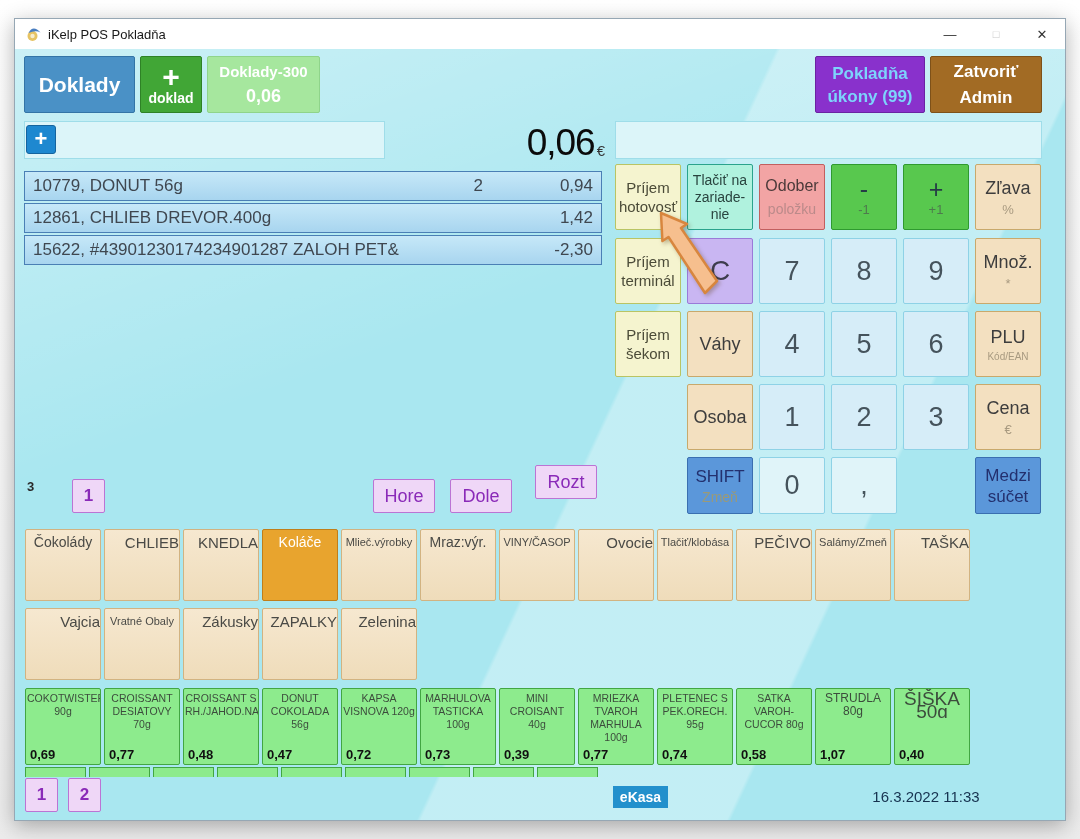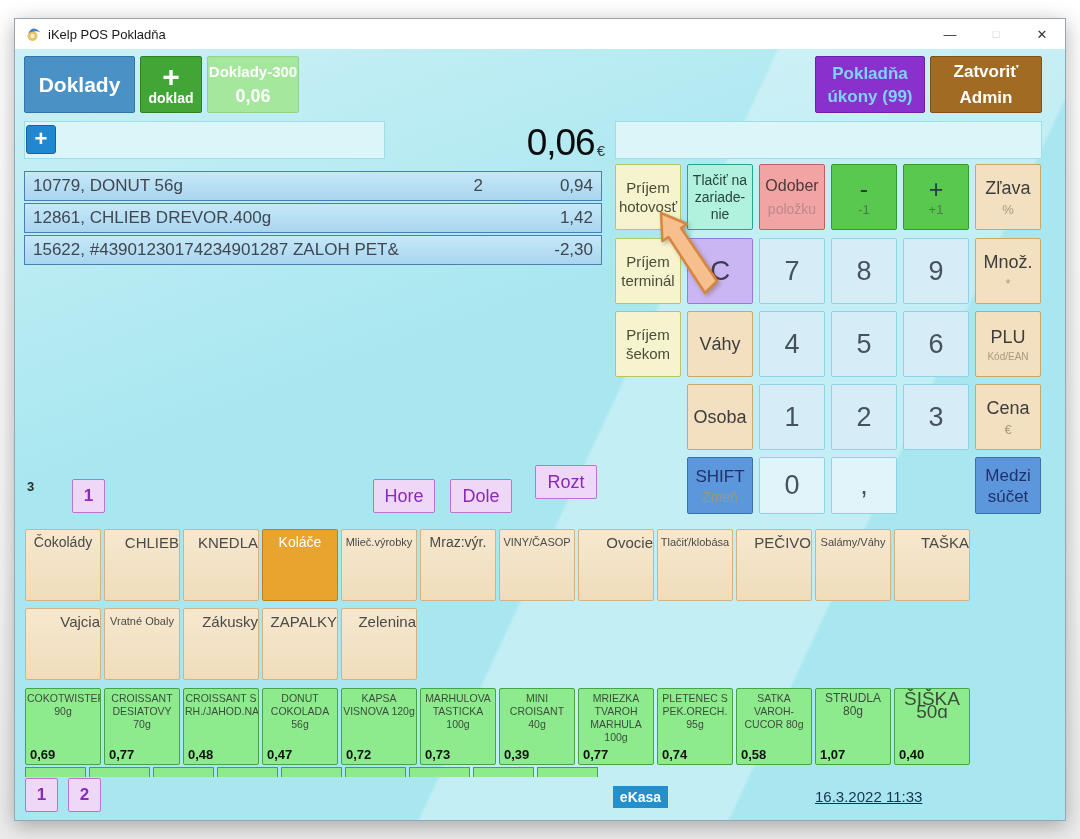--- a/index.html
+++ b/index.html
@@ -98,21 +98,21 @@
         background:#8deb8d;border:1px solid #42a642;border-radius:2px;color:#3c4c3c;}
   .pname{display:block;font-size:10.5px;line-height:13px;text-align:center;padding:3px 1px 0 1px;overflow:hidden;max-height:56px;}
   .pname.lg{font-size:19px;}
   .pname.md{font-size:12px;}
   .pprice{position:absolute;left:4px;bottom:2px;font-size:13px;font-weight:bold;color:#111;}
   .pstub{top:718px;height:10px;width:61px;position:absolute;box-sizing:border-box;
          background:#8deb8d;border:1px solid #42a642;border-bottom:none;}
   
   .ekasa{background:#2290cc;color:#fff;font-weight:bold;font-size:14px;
          display:flex;align-items:center;justify-content:center;}
-  .datetime{font-size:15px;color:#16324f;text-align:left;text-decoration:underline;}
+  .datetime{font-size:15px;color:#16324f;text-align:center;}
   .cursor{position:absolute;filter:drop-shadow(2px 2px 2px rgba(90,60,20,0.35));pointer-events:none;}
 </style>
 </head>
 <body>
 
 <div class="window">
 
   <div class="titlebar">
     <span style="display:inline-flex;">
       <svg width="16" height="16" viewBox="0 0 16 16">
@@ -131,21 +131,21 @@
 
   <div class="content">
 
     <div class="btn b-doklady" style="left:9px;top:7px;width:111px;height:57px">
       <span>Doklady</span>
     </div>
     <div class="btn b-adddok" style="left:125px;top:7px;width:62px;height:57px">
       <span class="plus">+</span>
       <span class="lbl">doklad</span>
     </div>
-    <div class="btn b-docpanel" style="left:192px;top:7px;width:92px;height:57px">
+    <div class="btn b-docpanel" style="left:192px;top:7px;width:113px;height:57px">
       <span class="t">Doklady-300</span>
       <span class="v">0,06</span>
     </div>
     <div class="btn b-ukony" style="left:800px;top:7px;width:110px;height:57px">
       <span>Pokladňa</span>
       <span>úkony (99)</span>
     </div>
     <div class="btn b-admin" style="left:915px;top:7px;width:112px;height:57px">
       <span>Zatvoriť</span>
       <span>Admin</span>
@@ -319,21 +319,21 @@
     <div class="cat fs15" style="left:563px">
         <span>Ovocie</span>
       </div>
     <div class="cat fs11" style="left:642px">
         <span>Tlačiť/klobása</span>
       </div>
     <div class="cat fs15" style="left:721px">
         <span>PEČIVO</span>
       </div>
     <div class="cat fs11" style="left:800px">
-        <span>Salámy/Váhy</span>
+        <span>Salámy/Zmeň</span>
       </div>
     <div class="cat fs15" style="left:879px">
         <span>TAŠKA</span>
       </div>
 
     <div class="cat row2 fs15" style="left:10px">
         <span>Vajcia</span>
       </div>
     <div class="cat row2 fs11" style="left:89px">
         <span>Vratné Obaly</span>

